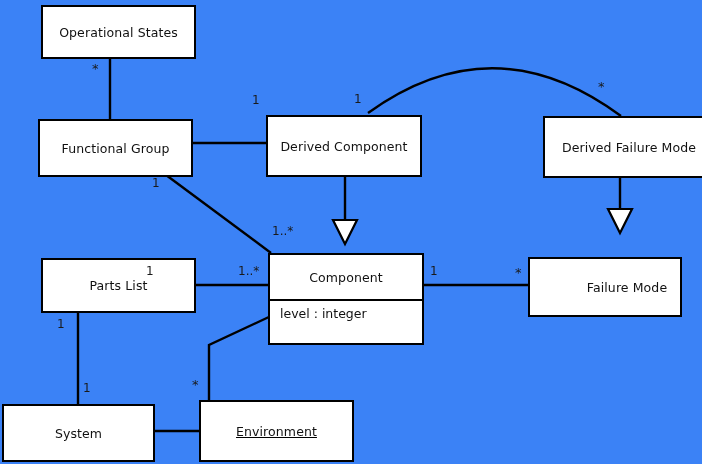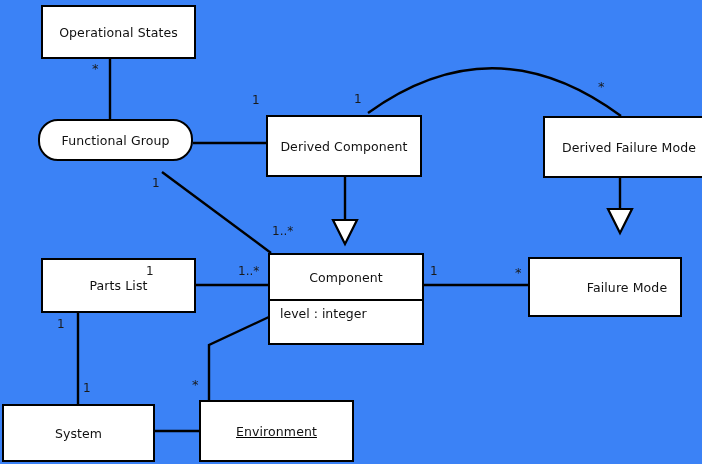--- a/index.html
+++ b/index.html
@@ -84,21 +84,21 @@
         <polyline points="620,178 620,209" fill="none" stroke="#000000" stroke-width="2.4"></polyline>
         <polygon points="608,209 632,209 620,233" fill="#ffffff" stroke="#000000" stroke-width="2.2" stroke-linejoin="miter"></polygon>
       </g>
     <path id="arc-path" fill="none" stroke="#000000" stroke-width="2.4" d="M 368,113 Q 494,22 621,116"></path>
   </svg>
 
   <div id="classes-root">
       <div class="uml-class" style="left: 41px; top: 5px; width: 155px; height: 54px;">
         <div class="uml-name">Operational States</div>
       </div>
-      <div class="uml-class" style="left: 38px; top: 119px; width: 155px; height: 42px; border-radius: 20px;">
+      <div class="uml-class" style="left: 38px; top: 119px; width: 155px; height: 58px;">
         <div class="uml-name">Functional Group</div>
       </div>
       <div class="uml-class" style="left: 266px; top: 115px; width: 156px; height: 62px;">
         <div class="uml-name">Derived Component</div>
       </div>
       <div class="uml-class" style="left: 543px; top: 116px; width: 172px; height: 62px;">
         <div class="uml-name">Derived Failure Mode</div>
       </div>
       <div class="uml-class" style="left: 2px; top: 258px; width: 155px; height: 55px; margin-left: 39px;">
         <div class="uml-name">Parts List</div>

